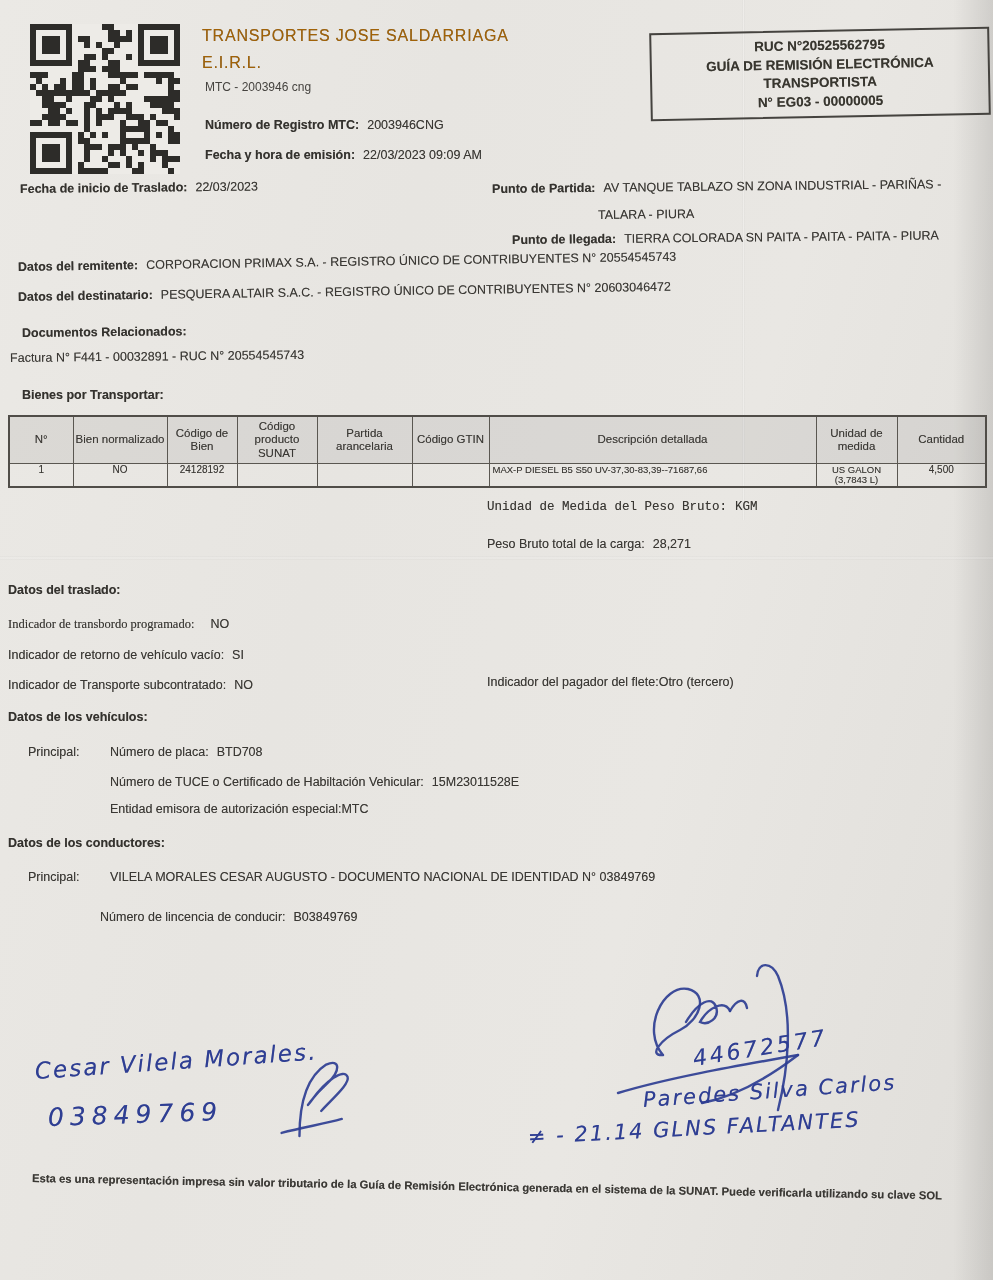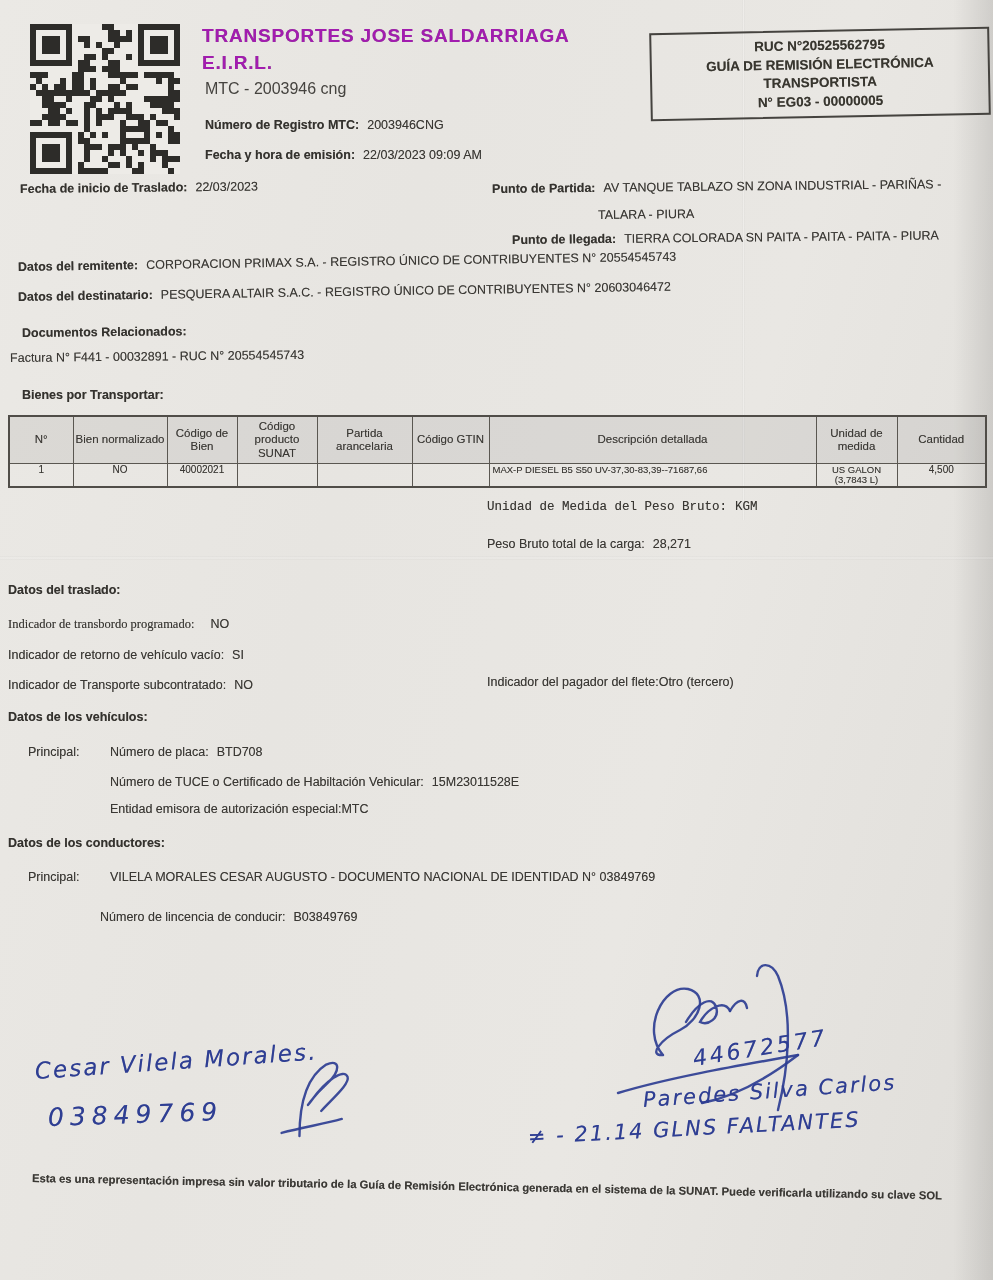--- a/index.html
+++ b/index.html
@@ -23,23 +23,23 @@
   .lab{margin-right:8px;}
   .lab.tight{margin-right:0;}
   .lab.gap-lg{margin-right:16px;font-family:Liberation Serif, serif;}
   .r1{transform:rotate(-0.6deg);transform-origin:left center;}
   .r2{transform:rotate(-0.9deg);transform-origin:left center;}
 
   
   .qr{position:absolute;left:30px;top:24px;width:150px;height:150px;}
 
   
-  .company-name{position:absolute;left:202px;top:22px;font-size:19px;font-weight:bold;
-    letter-spacing:0.8px;color:#a21caf;line-height:27px;text-shadow:0 0 0.6px rgba(40,38,34,0.5);}
-  .mtc-line{position:absolute;left:205px;top:80px;font-size:16px;color:#45433f;}
+  .company-name{position:absolute;left:202px;top:22px;font-size:16px;font-weight:normal;
+    letter-spacing:0.8px;color:#a16207;line-height:27px;text-shadow:0 0 0.6px rgba(40,38,34,0.5);}
+  .mtc-line{position:absolute;left:205px;top:80px;font-size:12px;color:#45433f;}
 
   
   .ruc-box{position:absolute;left:650px;top:30px;width:336px;height:84px;
     border:2px solid #45433f;transform:rotate(-1.1deg);transform-origin:center;
     display:flex;flex-direction:column;justify-content:center;align-items:center;
     font-weight:bold;font-size:13.5px;color:#38362f;line-height:18.5px;text-align:center;
     text-shadow:0 0 0.6px rgba(40,38,34,0.5);}
 
   
   table.goods{position:absolute;left:8px;top:415px;width:977px;border-collapse:collapse;
@@ -361,21 +361,21 @@
         <th>Código GTIN</th>
         <th>Descripción detallada</th>
         <th>Unidad de medida</th>
         <th>Cantidad</th>
       </tr>
     </thead>
     <tbody>
       <tr>
         <td>1</td>
         <td>NO</td>
-        <td>40002021</td>
+        <td>24128192</td>
         <td></td>
         <td></td>
         <td></td>
         <td class="desc">MAX-P DIESEL B5 S50 UV-37,30-83,39--71687,66</td>
         <td class="unit">US GALON (3,7843 L)</td>
         <td>4,500</td>
       </tr>
     </tbody>
   </table>
 

